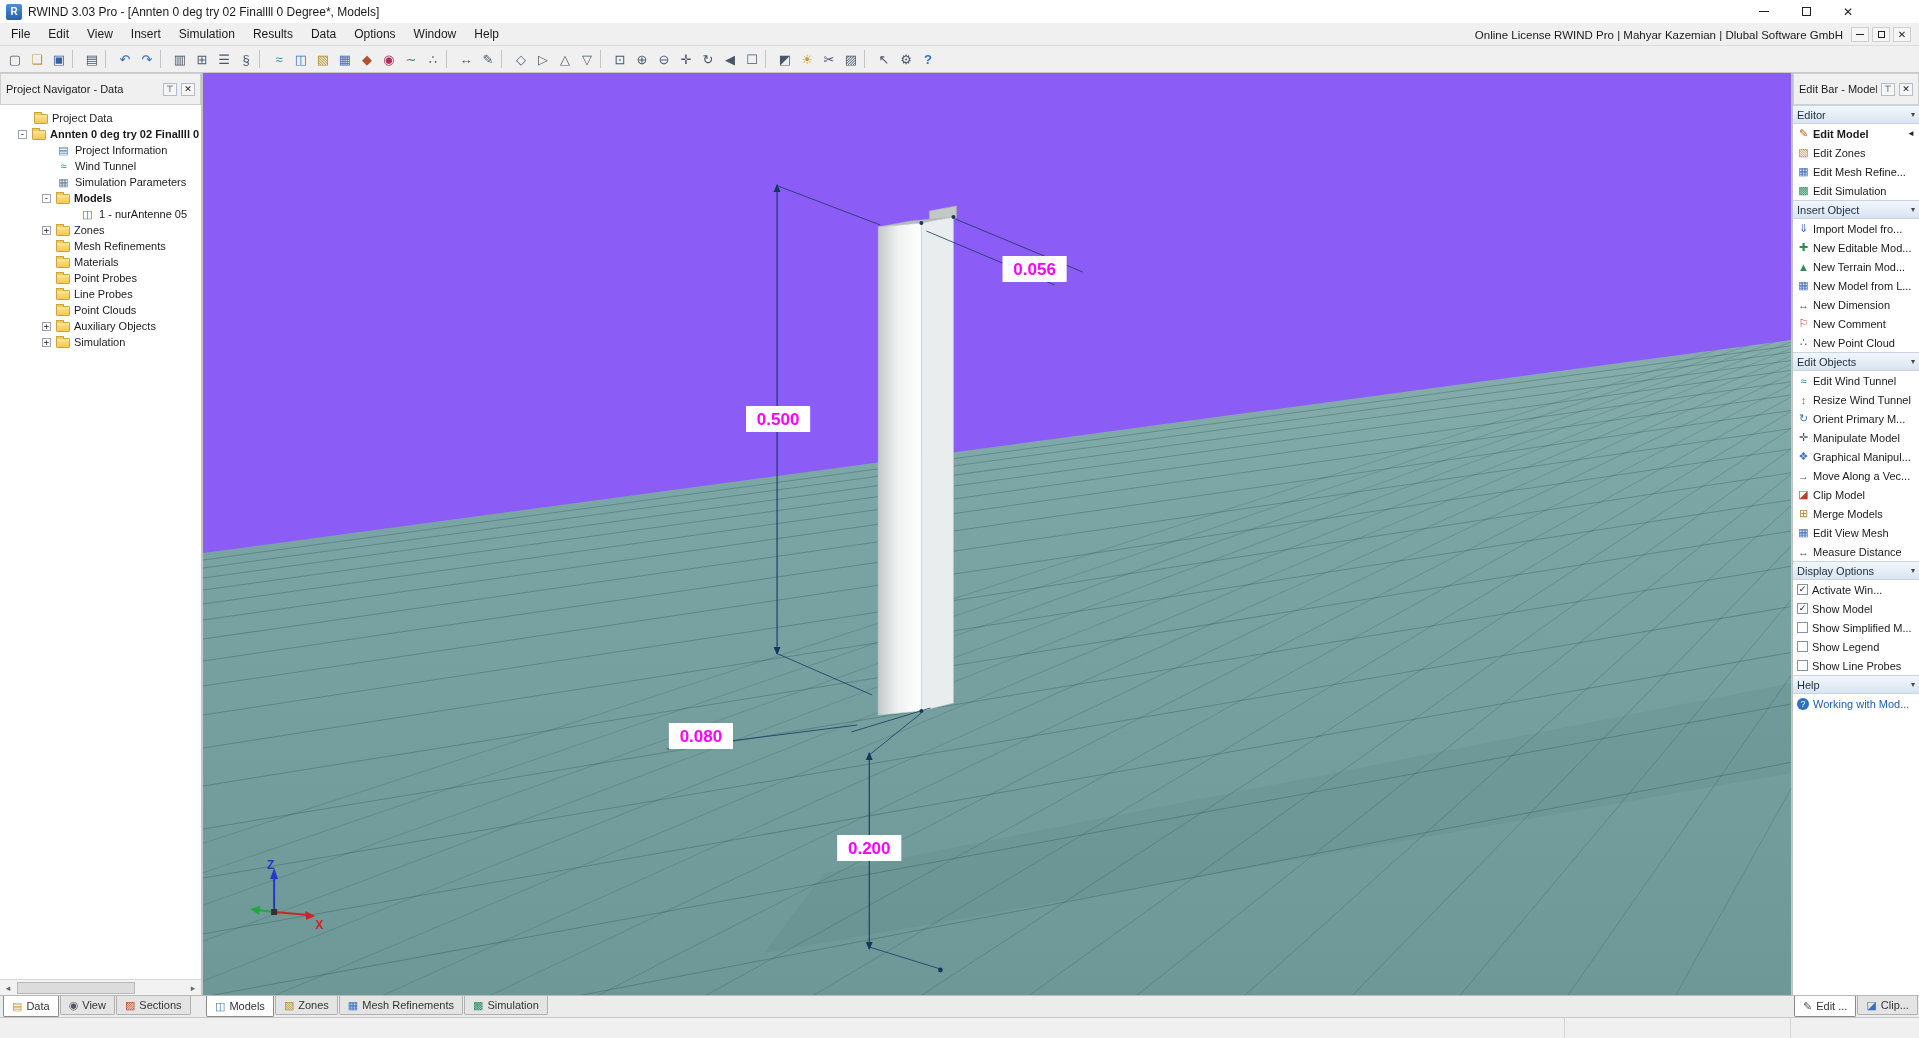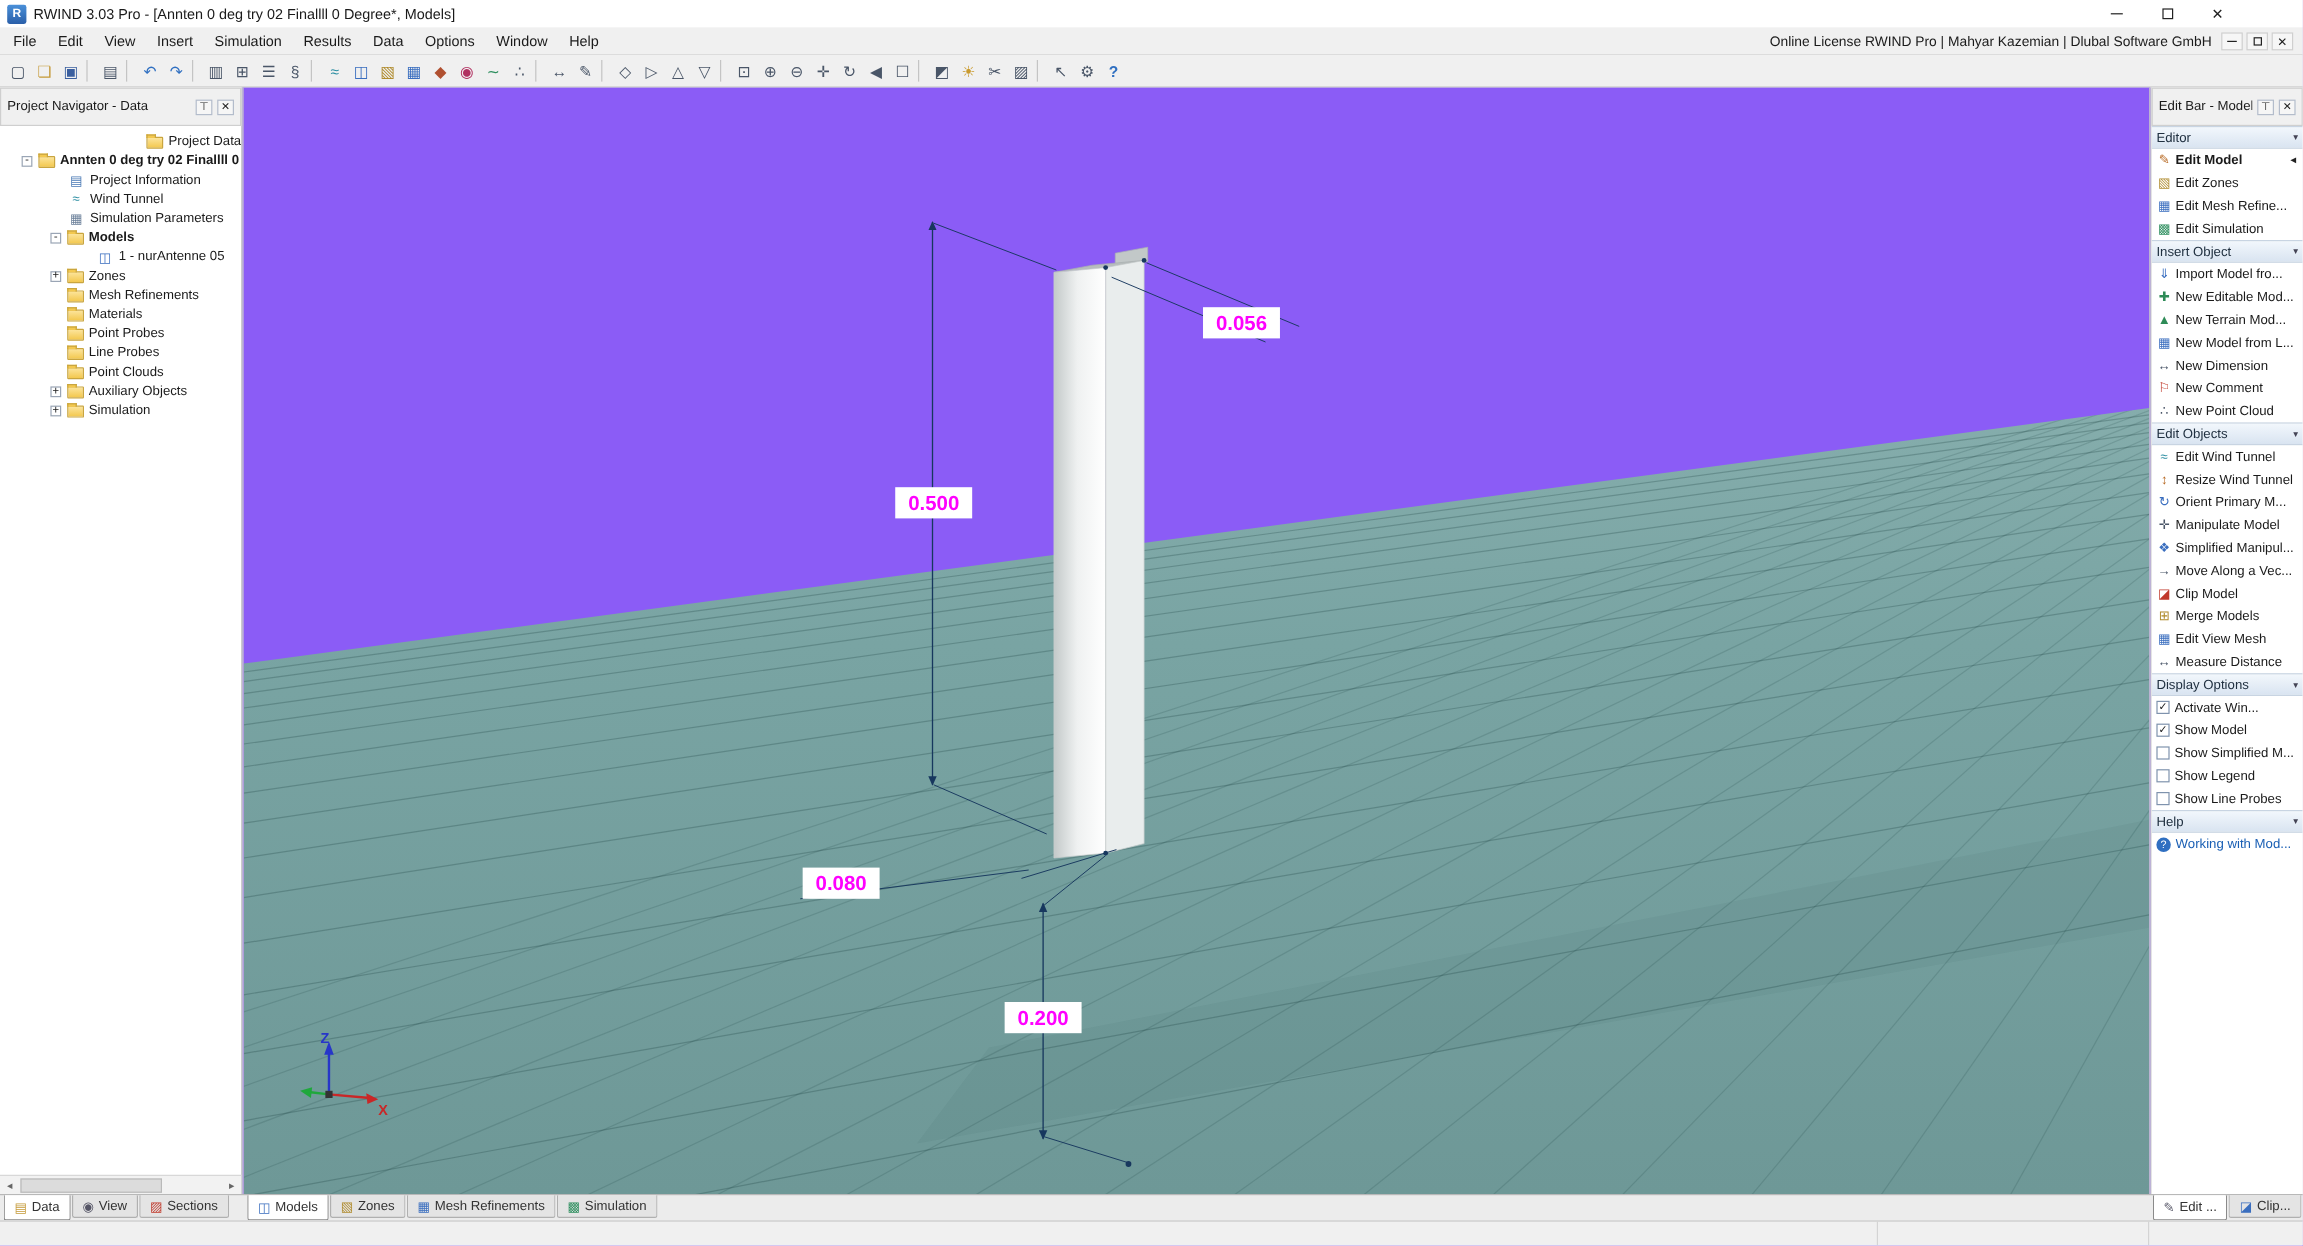--- a/index.html
+++ b/index.html
@@ -41,21 +41,21 @@
   
   .main { display:flex; height:922px; }
 
   
   .left-panel { width:202px; flex:none; display:flex; flex-direction:column; background:#fff; border-right:1px solid #c0c0c0; }
   .panel-header { height:32px; background:#f0f0f0; border:1px solid #cfcfcf; display:flex; align-items:center; padding:0 5px; gap:4px; flex:none; }
   .ph-title { flex:1; white-space:nowrap; overflow:hidden; }
   .ph-btn { width:14px; height:13px; border:1px solid #b3bccb; background:#f6f6f6; display:flex; align-items:center; justify-content:center; font-size:9px; flex:none; }
   .tree { flex:1; overflow:hidden; padding-top:5px; }
   .tree-row { height:16px; display:flex; align-items:center; white-space:nowrap; }
-  .tree-row[data-level="0"]{ padding-left:4px;justify-content:flex-end; }
+  .tree-row[data-level="0"]{ padding-left:20px; }
   .tree-row[data-level="1"]{ padding-left:18px; }
   .tree-row[data-level="2"]{ padding-left:42px; }
   .tree-row[data-level="3"]{ padding-left:66px; }
   .tree-row.bold { font-weight:bold; }
   .expander { width:9px; height:9px; flex:none; border:1px solid #9aa5b5; background:#fff; margin-right:5px; font-size:9px; line-height:7px;
               text-align:center; color:#222; visibility:hidden; font-family:"DejaVu Sans Mono", monospace; font-weight:normal; }
   .expander.show { visibility:visible; }
   .ticon { width:15px; height:12px; display:inline-flex; align-items:center; justify-content:center; font-size:11px; margin-right:4px; flex:none; }
   .ticon.folder { width:14px; height:10px; margin-top:2px; background:linear-gradient(#fce49a,#f3c84f); border:1px solid #c9a53f; border-radius:1px; position:relative; }
   .ticon.folder::before { content:""; position:absolute; top:-3px; left:-1px; width:6px; height:2px; background:#f3c84f; border:1px solid #c9a53f; border-bottom:none; }
@@ -529,21 +529,21 @@
           <div class="ebar-item" data-name="editbar-item">
             <span class="eicon" data-name="orient-primary-model-icon">↻</span>
             <span class="elabel" data-name="editbar-item-label">Orient Primary M...</span>
           </div>
           <div class="ebar-item" data-name="editbar-item">
             <span class="eicon" data-name="manipulate-model-icon">✛</span>
             <span class="elabel" data-name="editbar-item-label">Manipulate Model</span>
           </div>
           <div class="ebar-item" data-name="editbar-item">
             <span class="eicon" data-name="graphical-manipulation-icon">❖</span>
-            <span class="elabel" data-name="editbar-item-label">Simplified Manipul...</span>
+            <span class="elabel" data-name="editbar-item-label">Graphical Manipul...</span>
           </div>
           <div class="ebar-item" data-name="editbar-item">
             <span class="eicon" data-name="move-along-vector-icon">→</span>
             <span class="elabel" data-name="editbar-item-label">Move Along a Vec...</span>
           </div>
           <div class="ebar-item" data-name="editbar-item">
             <span class="eicon" data-name="clip-model-icon">◪</span>
             <span class="elabel" data-name="editbar-item-label">Clip Model</span>
           </div>
           <div class="ebar-item" data-name="editbar-item">

